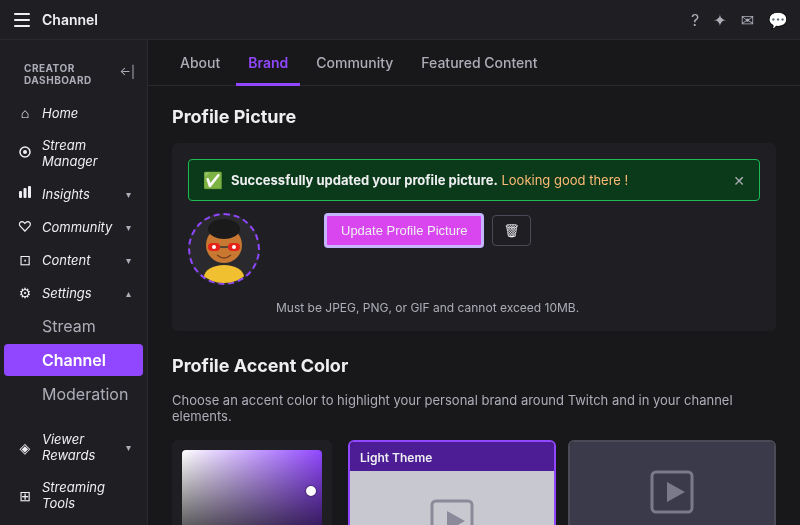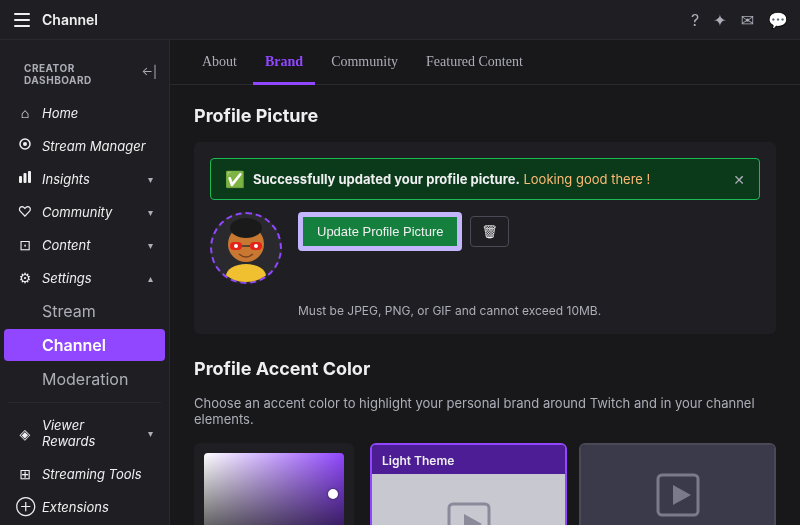--- a/index.html
+++ b/index.html
@@ -48,21 +48,21 @@
 
     
     .app-body {
       display: flex;
       flex: 1;
       overflow: hidden;
     }
 
     
     .sidebar {
-      width: 170px;
+      width: 148px;
       background: #1f1f23;
       border-right: 1px solid #2a2a2e;
       display: flex;
       flex-direction: column;
       overflow-y: auto;
       flex-shrink: 0;
     }
     .sidebar-section-label {
       font-size: 10px;
       font-weight: 700;
@@ -126,21 +126,20 @@
 
     
     .tabs-bar {
       display: flex;
       align-items: center;
       border-bottom: 1px solid #2a2a2e;
       padding: 0 20px;
       gap: 4px;
       background: #18181b;
       flex-shrink: 0;
-      font-family: Liberation Serif, serif;
     }
     .tab {
       padding: 14px 12px 12px;
       font-size: 14px;
       font-weight: 500;
       color: #adadb8;
       cursor: pointer;
       border-bottom: 3px solid transparent;
       margin-bottom: -1px;
     }
@@ -224,28 +223,29 @@
       display: flex;
       flex-direction: column;
       gap: 8px;
     }
     .profile-buttons {
       display: flex;
       gap: 8px;
       align-items: center;
     }
     .btn-update {
-      background: #15803d;
-      border: 5px solid #c4b5fd;
+      background: #d946ef;
+      border: 3px solid #c4b5fd;
       color: #efeff1;
       padding: 7px 14px;
       border-radius: 4px;
       font-size: 13px;
       cursor: pointer;
       font-weight: 500;
+      margin-left: 48px;
     }
     .btn-delete {
       background: #1f1f23;
       border: 1px solid #4a4a57;
       color: #efeff1;
       padding: 7px 10px;
       border-radius: 4px;
       font-size: 13px;
       cursor: pointer;
     }

